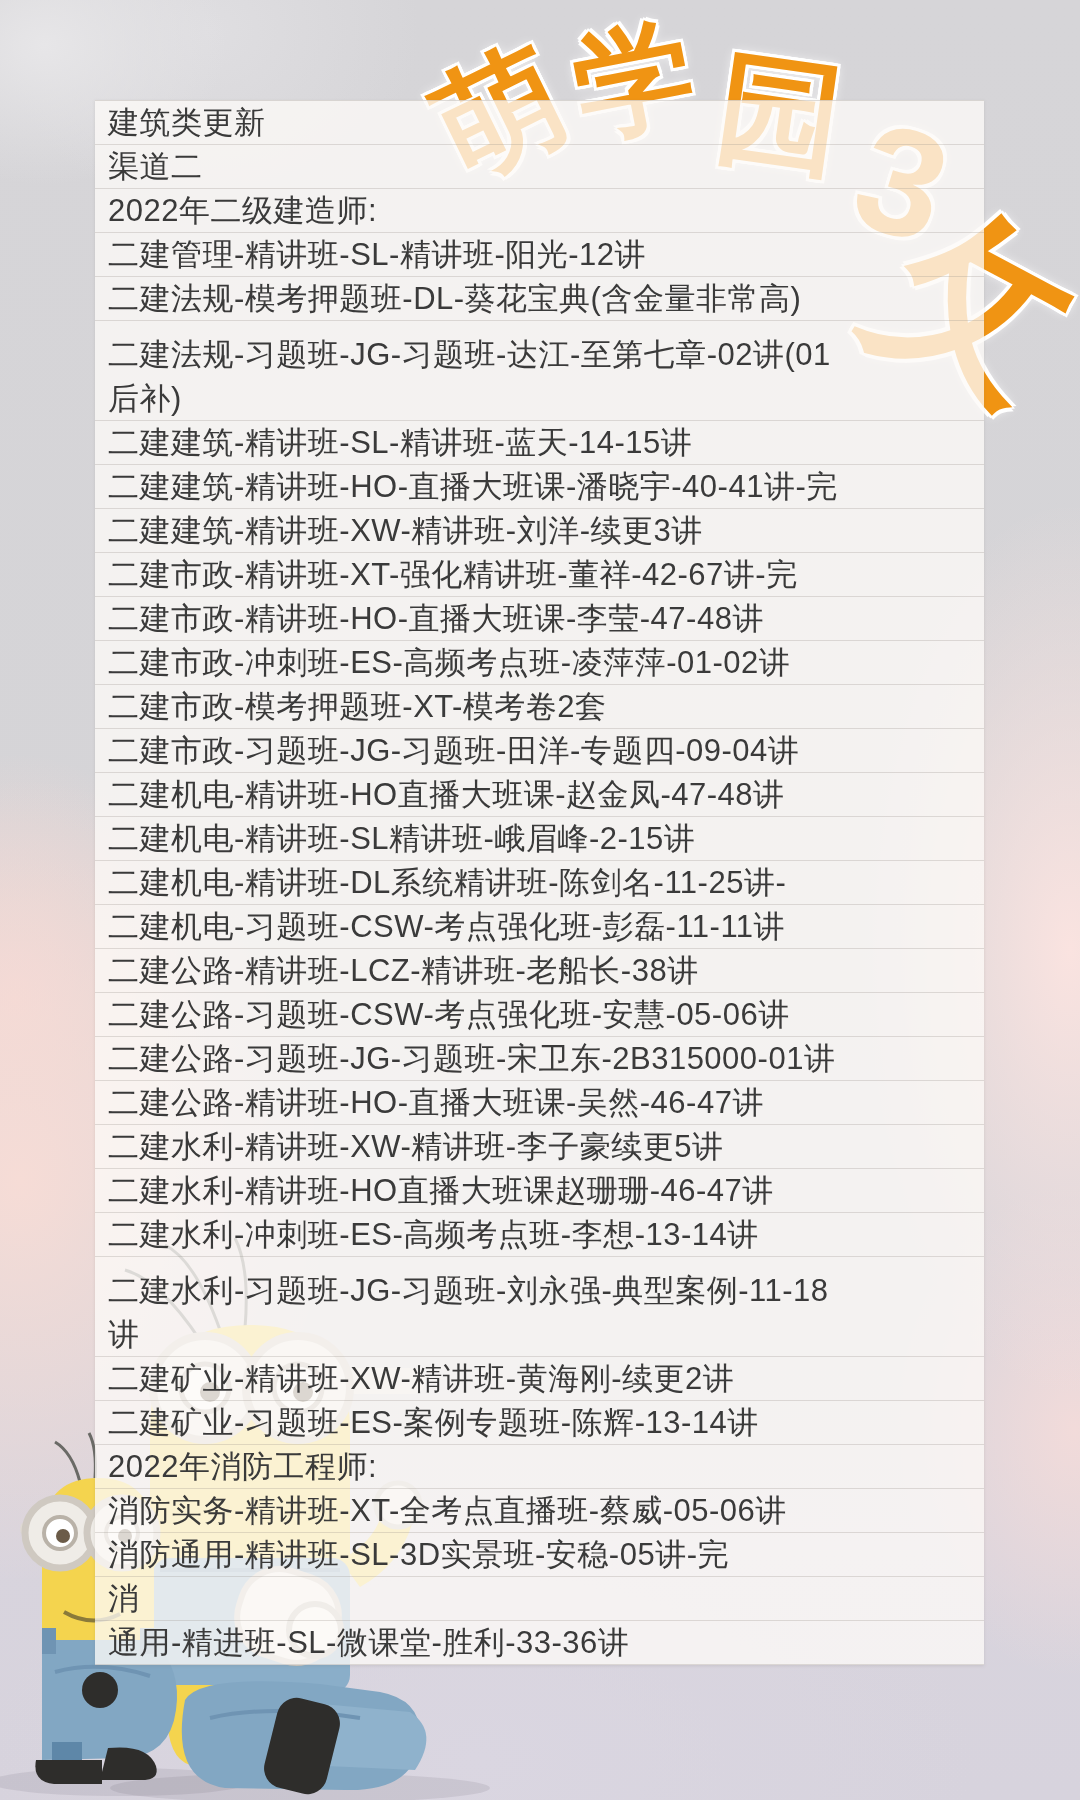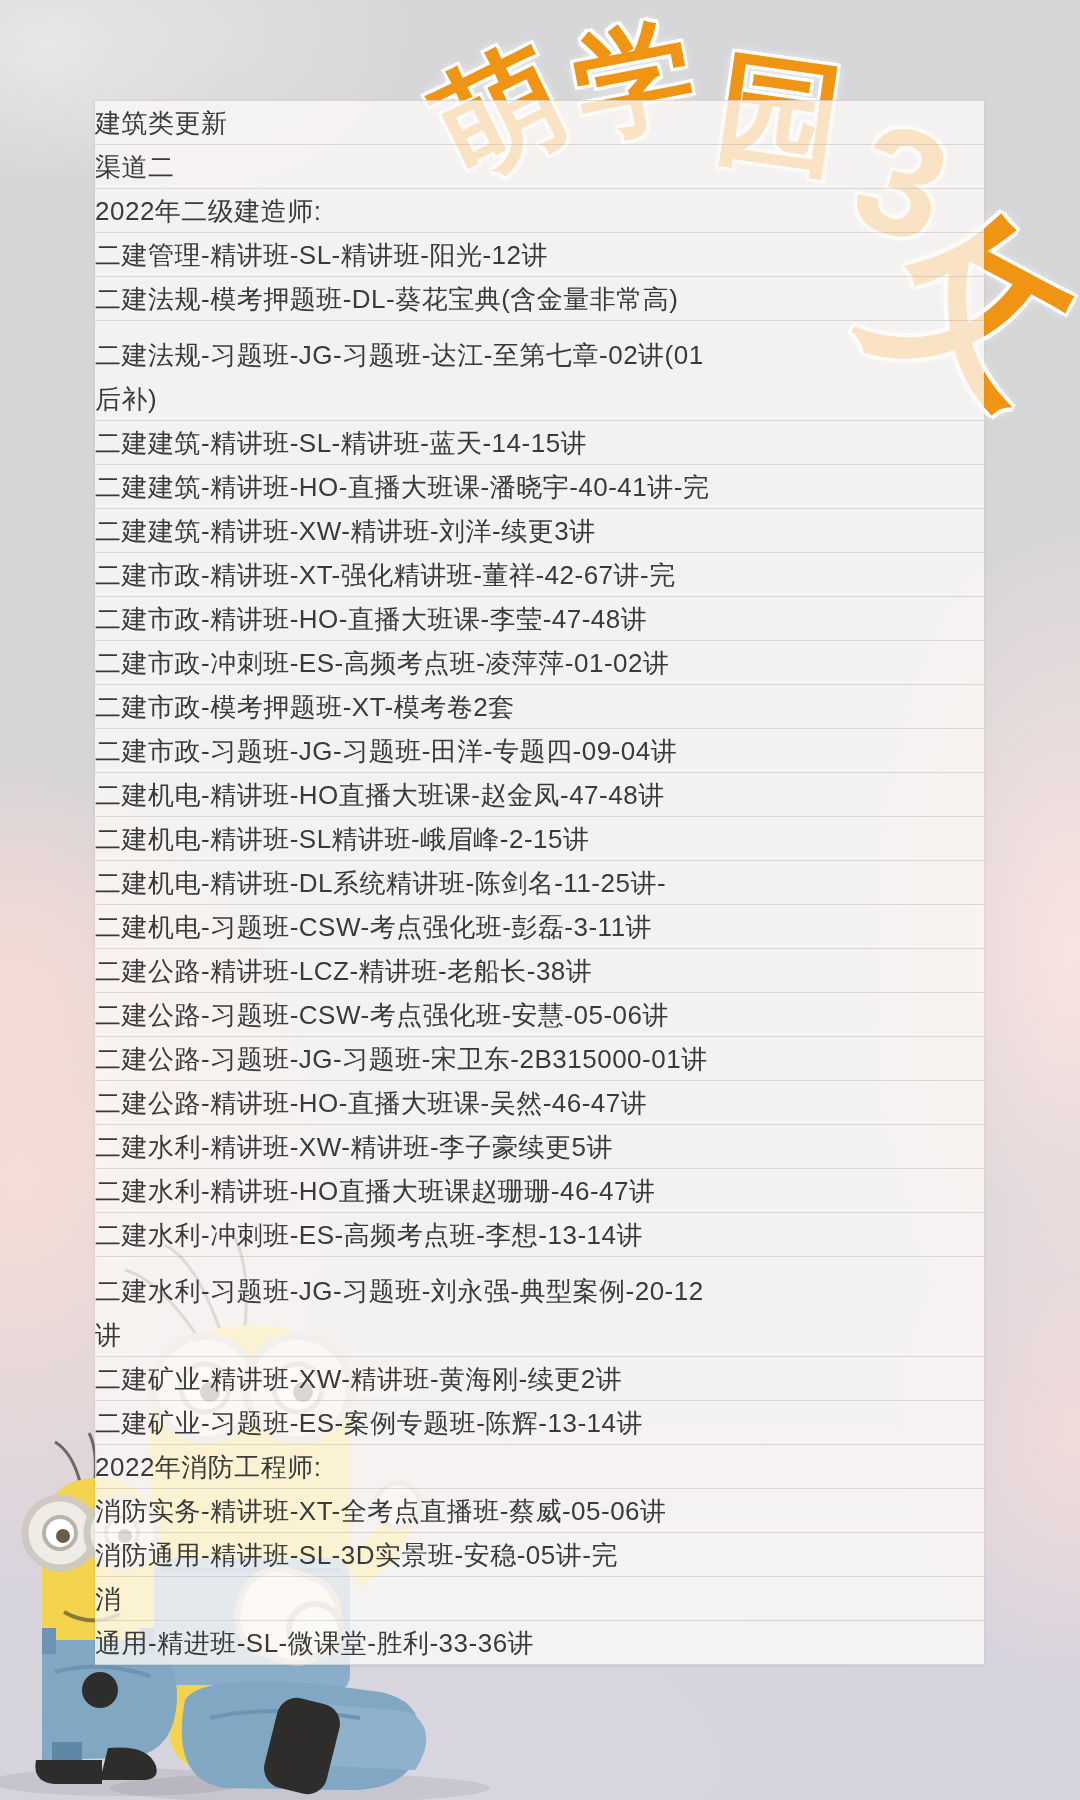--- a/index.html
+++ b/index.html
@@ -37,22 +37,22 @@
   .minions{position:absolute;left:0;top:0;z-index:1;}
 
   
   .panel{
     position:absolute;z-index:2;left:95px;top:100px;width:889px;
     background:rgba(253,250,247,0.78);
     border-top:1px solid rgba(150,143,137,0.30);
     box-shadow:0 1px 3px rgba(120,115,110,0.18);
   }
   .row{
-    height:44px;line-height:44px;font-size:26px;color:#3a3a3a;
-    box-sizing:border-box;white-space:nowrap;
+    height:44px;line-height:44px;font-size:31px;color:#3a3a3a;
+    padding-left:13px;box-sizing:border-box;white-space:nowrap;
     border-bottom:1px solid rgba(150,143,137,0.28);
     letter-spacing:0.5px;
   }
   .row.nosep{border-bottom:none;margin-top:12px;}
 </style>
 </head>
 <body>
 
 <div class="screen">
 
@@ -150,29 +150,29 @@
         <div class="row">二建建筑-精讲班-HO-直播大班课-潘晓宇-40-41讲-完</div>
         <div class="row">二建建筑-精讲班-XW-精讲班-刘洋-续更3讲</div>
         <div class="row">二建市政-精讲班-XT-强化精讲班-董祥-42-67讲-完</div>
         <div class="row">二建市政-精讲班-HO-直播大班课-李莹-47-48讲</div>
         <div class="row">二建市政-冲刺班-ES-高频考点班-凌萍萍-01-02讲</div>
         <div class="row">二建市政-模考押题班-XT-模考卷2套</div>
         <div class="row">二建市政-习题班-JG-习题班-田洋-专题四-09-04讲</div>
         <div class="row">二建机电-精讲班-HO直播大班课-赵金凤-47-48讲</div>
         <div class="row">二建机电-精讲班-SL精讲班-峨眉峰-2-15讲</div>
         <div class="row">二建机电-精讲班-DL系统精讲班-陈剑名-11-25讲-</div>
-        <div class="row">二建机电-习题班-CSW-考点强化班-彭磊-3-11讲</div>
+        <div class="row">二建机电-习题班-CSW-考点强化班-彭磊-11-11讲</div>
         <div class="row">二建公路-精讲班-LCZ-精讲班-老船长-38讲</div>
         <div class="row">二建公路-习题班-CSW-考点强化班-安慧-05-06讲</div>
         <div class="row">二建公路-习题班-JG-习题班-宋卫东-2B315000-01讲</div>
         <div class="row">二建公路-精讲班-HO-直播大班课-吴然-46-47讲</div>
         <div class="row">二建水利-精讲班-XW-精讲班-李子豪续更5讲</div>
         <div class="row">二建水利-精讲班-HO直播大班课赵珊珊-46-47讲</div>
         <div class="row">二建水利-冲刺班-ES-高频考点班-李想-13-14讲</div>
-        <div class="row nosep">二建水利-习题班-JG-习题班-刘永强-典型案例-20-12</div>
+        <div class="row nosep">二建水利-习题班-JG-习题班-刘永强-典型案例-11-18</div>
         <div class="row">讲</div>
         <div class="row">二建矿业-精讲班-XW-精讲班-黄海刚-续更2讲</div>
         <div class="row">二建矿业-习题班-ES-案例专题班-陈辉-13-14讲</div>
         <div class="row">2022年消防工程师:</div>
         <div class="row">消防实务-精讲班-XT-全考点直播班-蔡威-05-06讲</div>
         <div class="row">消防通用-精讲班-SL-3D实景班-安稳-05讲-完</div>
         <div class="row">消</div>
         <div class="row">通用-精进班-SL-微课堂-胜利-33-36讲</div>
       </div>
   </div>

